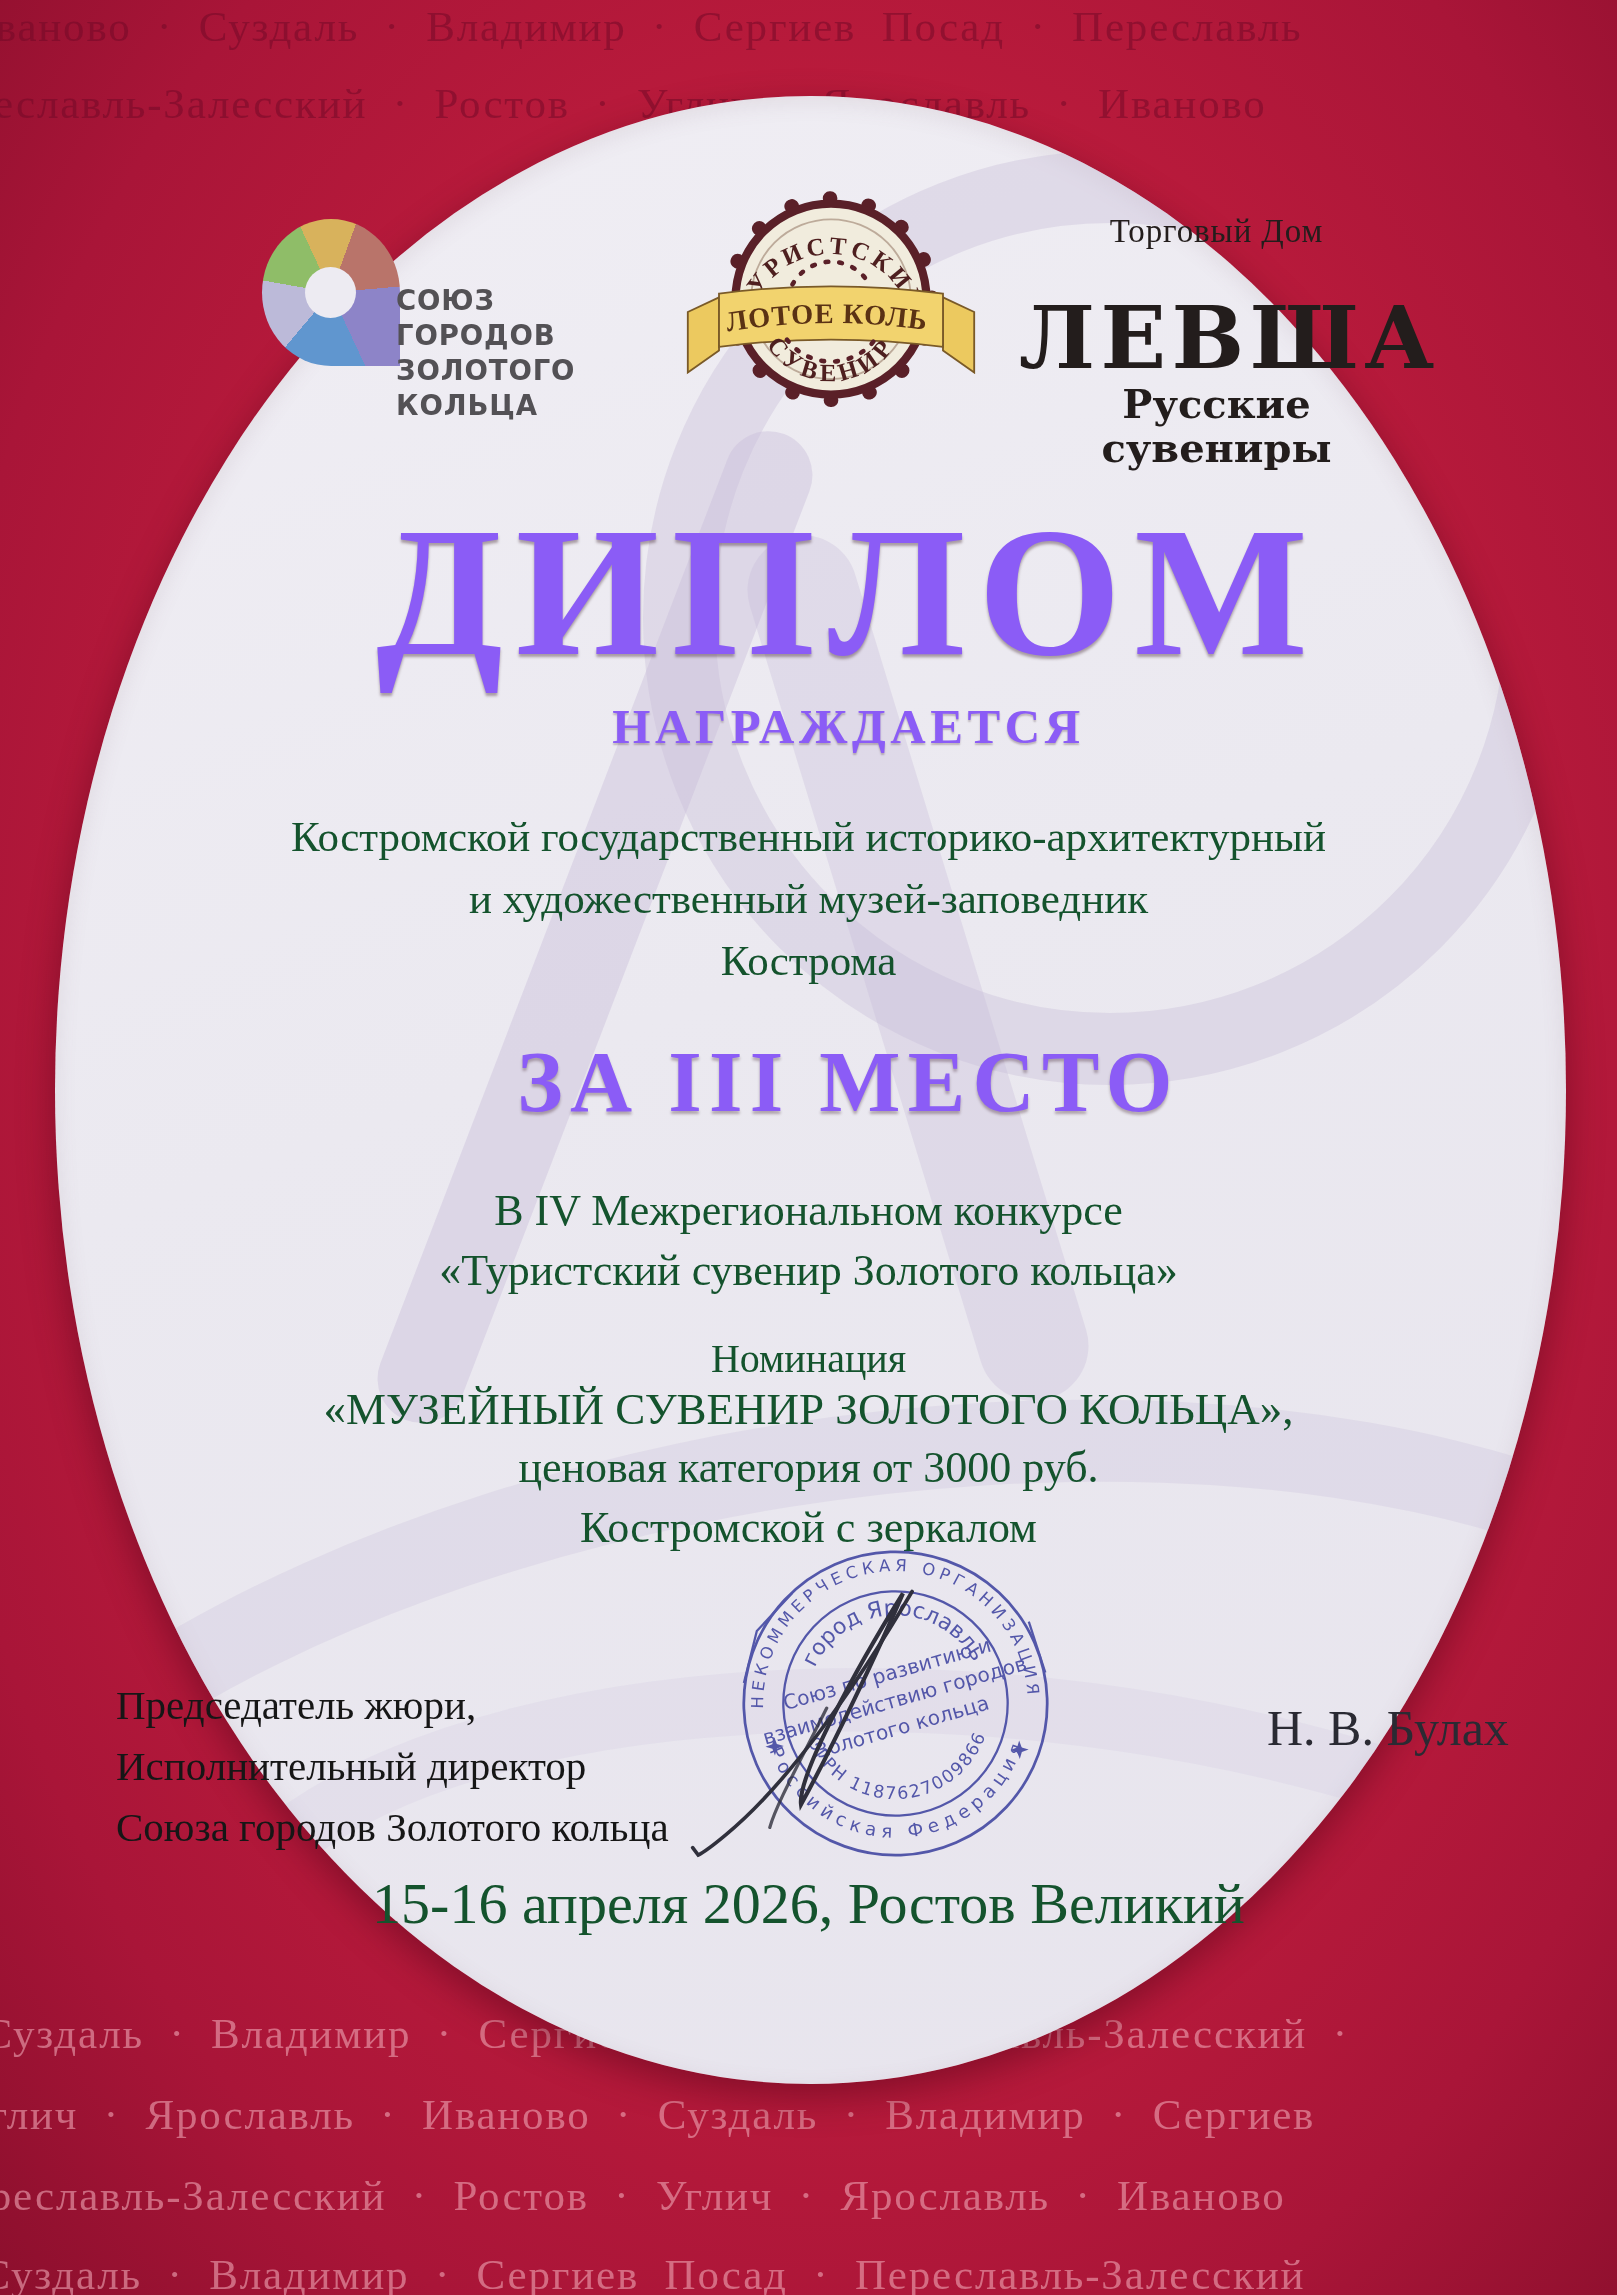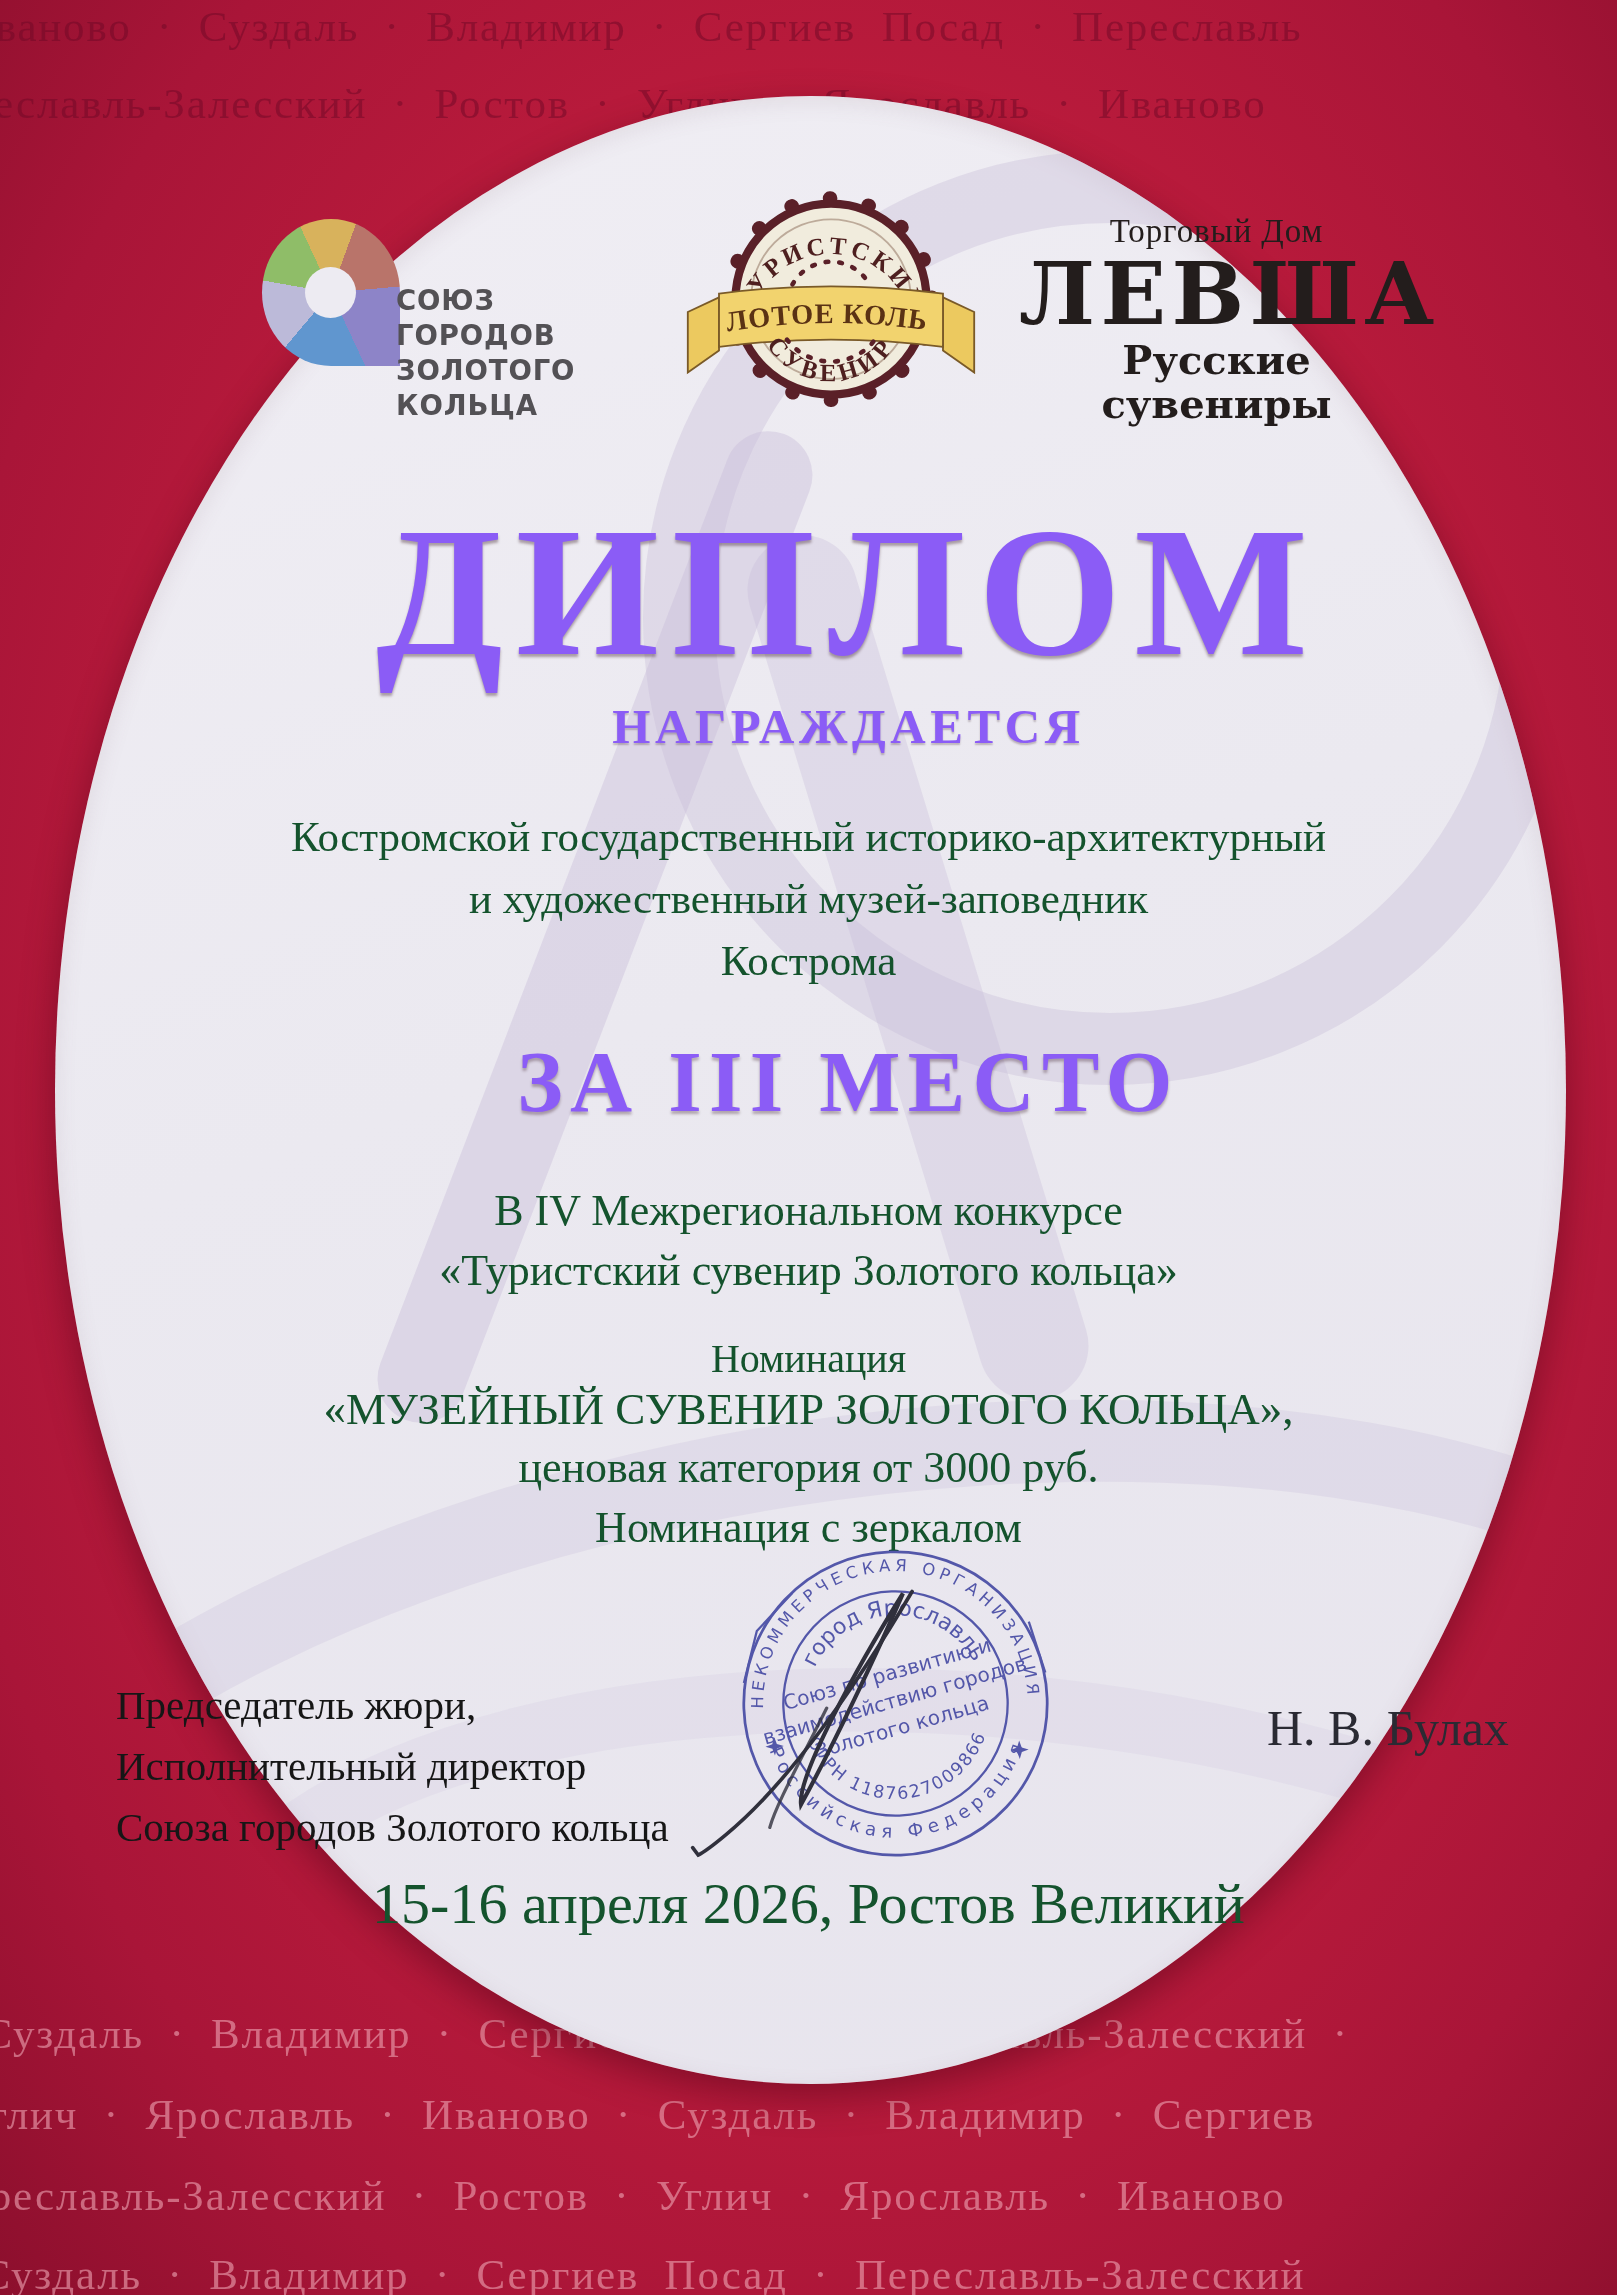--- a/index.html
+++ b/index.html
@@ -48,21 +48,21 @@
     border-radius:50%;background:#edebf2;
   }
   .union-text{
     position:absolute;left:134px;top:64px;
     font-family:"DejaVu Sans", sans-serif;font-size:27.5px;line-height:35px;
     color:#535155;font-weight:600;letter-spacing:0.9px;
   }
   .badge-block{left:684px;top:178px;width:294px;height:246px;}
   .levsha-block{left:1019px;top:213px;width:395px;text-align:center;color:#231d1c;}
   .levsha-top{font-size:33px;letter-spacing:0.9px;}
-  .levsha-name{font-family:"DejaVu Serif", serif;font-weight:700;font-size:86px;line-height:88px;letter-spacing:5.5px;}
+  .levsha-name{font-family:"DejaVu Serif", serif;font-weight:700;font-size:86px;line-height:88px;letter-spacing:5.5px;margin-top:44px;}
   .levsha-sub{font-family:"DejaVu Serif", serif;font-weight:700;font-size:40px;line-height:44px;}
 
   
   .cline{position:absolute;left:0;width:1617px;text-align:center;color:#14532d;}
   .red{color:#8b5cf6;margin-left:40px;}
   .doc-title{top:496px;font-size:184px;line-height:193px;font-weight:700;letter-spacing:13px;
     text-shadow:0 2.8px 2.8px rgba(40,8,16,.35);}
   .doc-subtitle{top:698px;font-size:49px;letter-spacing:4.6px;font-weight:600;text-shadow:0 1.8px 1.8px rgba(40,8,16,.25);}
   .recipient{top:806px;font-size:43px;line-height:62px;}
   .award{top:1032px;font-size:86px;font-weight:700;letter-spacing:7.3px;text-shadow:0 2.8px 2.8px rgba(40,8,16,.3);}
@@ -146,21 +146,21 @@
   <div>Кострома</div>
 </div>
 <div class="cline red award">ЗА III МЕСТО</div>
 <div class="cline competition">
   <div>В IV Межрегиональном конкурсе</div>
   <div>«Туристский сувенир Золотого кольца»</div>
 </div>
 <div class="cline nom-label">Номинация</div>
 <div class="cline nom-name">«МУЗЕЙНЫЙ СУВЕНИР ЗОЛОТОГО КОЛЬЦА»,</div>
 <div class="cline nom-price">ценовая категория от 3000 руб.</div>
-<div class="cline nom-item">Номинация с зеркалом</div>
+<div class="cline nom-item">Костромской с зеркалом</div>
 <div class="cline date-place">15-16 апреля 2026, Ростов Великий</div>
 
 <div class="sig-left">
   <div>Председатель жюри,</div>
   <div>Исполнительный директор</div>
   <div>Союза городов Золотого кольца</div>
 </div>
 <div class="sig-name">Н. В. Булах</div>
 
 <svg class="abs stamp" viewBox="-180 -180 360 360">

